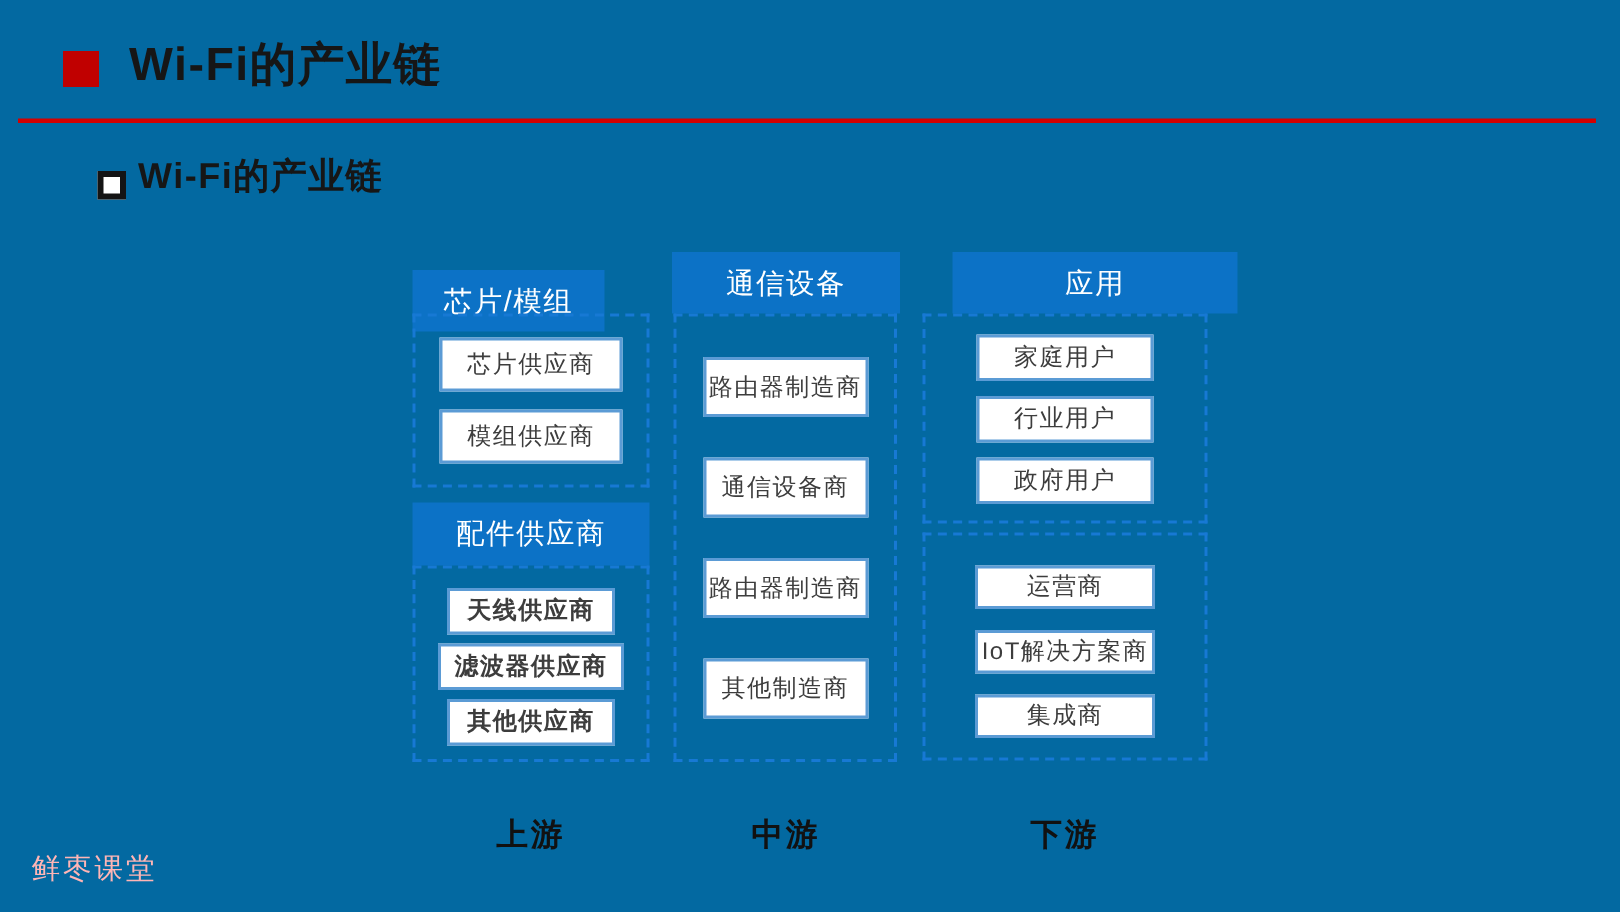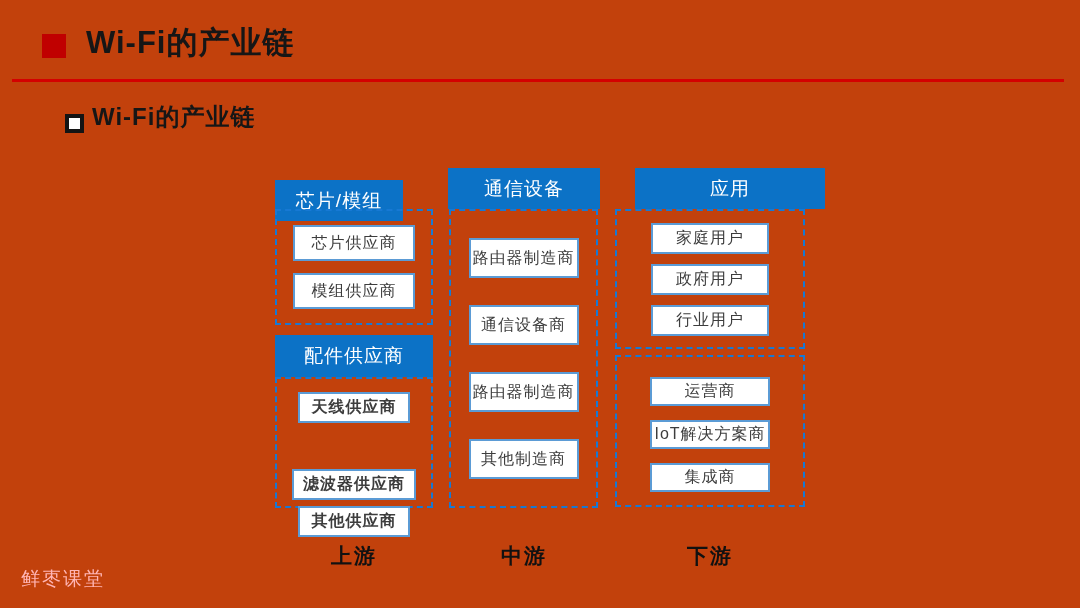--- a/index.html
+++ b/index.html
@@ -1,19 +1,19 @@
 <!DOCTYPE html>
 <html style="--accent-red: #C00000; --divider-red: #D40000; --header-blue: #0C72C6; --dash-blue: #1779D4; --box-border-blue: #5B9BD5; --text-dark: #3D3D3D; --footer-pink: #FFB5B5;"><head>
 <meta charset="utf-8">
 <style>
   html,body{margin:0;padding:0;background:#888;}
   .slide{
     position:relative;
     width:1080px;height:608px;
-    background:#c2410c;
+    background:#0369a1;
     overflow:hidden;
     font-family:"Liberation Sans","DejaVu Sans",sans-serif;
     margin:0 auto;
   }
   
   .title-square{
     position:absolute;left:42px;top:34px;width:24px;height:24px;
     background:var(--accent-red,#C00000);
   }
   .page-title{
@@ -54,21 +54,21 @@
     font-size:16px;color:var(--text-dark,#3D3D3D);
     flex:none;letter-spacing:1px;
   }
   
   .c1-h1{left:275px;top:180px;width:128px;}
   .c1-d1{left:275px;top:209px;width:158px;height:116px;padding-top:14px;gap:12px;}
   .c1-d1 .node{width:122px;height:36px;}
   .c1-h2{left:275px;top:335px;width:158px;height:42px;}
   .c1-d2{left:275px;top:377px;width:158px;height:131px;padding-top:13px;gap:6px;font-weight:bold;}
   .c1-d2 .node{width:112px;height:31px;}
-  .c1-d2 .node.wide{width:124px;margin-top:40px;}
+  .c1-d2 .node.wide{width:124px;}
   
   .c2-h1{left:448px;top:168px;width:152px;}
   .c2-d1{left:449px;top:209px;width:149px;height:299px;justify-content:space-evenly;}
   .c2-d1 .node{width:110px;height:40px;}
   
   .c3-h1{left:615px;top:168px;width:190px;margin-left:20px;}
   .c3-d1{left:615px;top:209px;width:190px;height:140px;padding-top:12px;gap:10px;}
   .c3-d1 .node{width:118px;height:31px;}
   .c3-d2{left:615px;top:355px;width:190px;height:152px;padding-top:20px;gap:14px;}
   .c3-d2 .node{width:120px;height:29px;}
@@ -116,22 +116,22 @@
   <div class="dbox c2-d1">
     <div class="node">路由器制造商</div>
     <div class="node">通信设备商</div>
     <div class="node">路由器制造商</div>
     <div class="node">其他制造商</div>
   </div>
 
   <div class="hdr c3-h1">应用</div>
   <div class="dbox c3-d1">
     <div class="node">家庭用户</div>
+    <div class="node">行业用户</div>
     <div class="node">政府用户</div>
-    <div class="node">行业用户</div>
   </div>
   <div class="dbox c3-d2">
     <div class="node">运营商</div>
     <div class="node">IoT解决方案商</div>
     <div class="node">集成商</div>
   </div>
 
   <div class="stage s1">上游</div>
   <div class="stage s2">中游</div>
   <div class="stage s3">下游</div>

